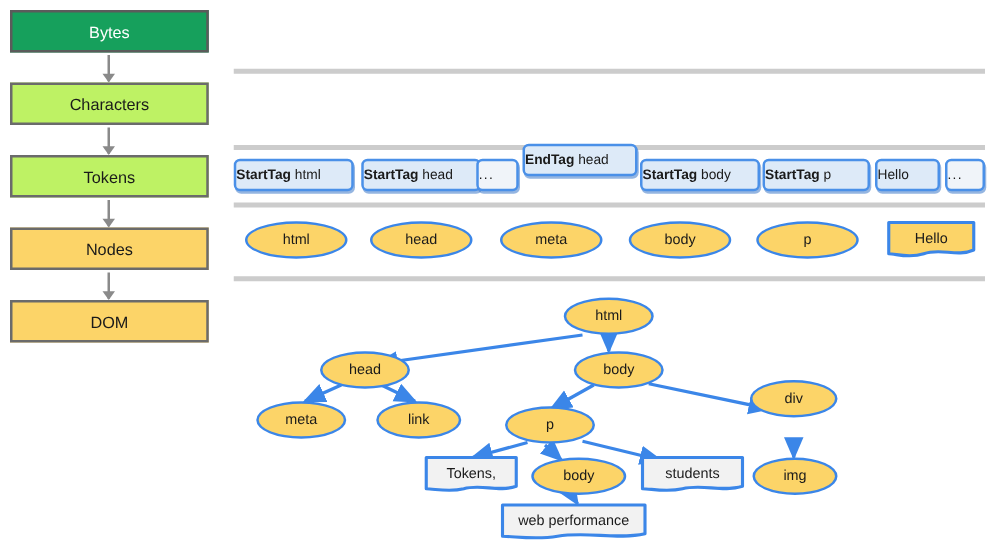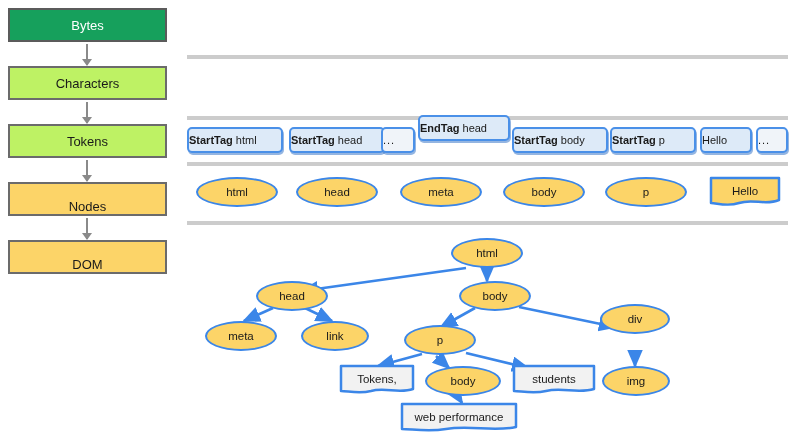--- a/index.html
+++ b/index.html
@@ -8,21 +8,21 @@
 
   #stage{position:absolute;left:0;top:0;width:800px;height:443px;padding-left:32px;}
 
   
   .pipe-box{position:absolute;left:8px;width:159px;height:34px;
             border:2px solid #6b6b6b;box-sizing:border-box;
             display:flex;align-items:center;justify-content:center;
             font-size:13px;color:#1a1a1a;}
   .pipe-box.green{background:#16a05c;color:#ffffff;border-color:#5b5b5b;}
   .pipe-box.blue{background:#bef264;border-color:#6b6b6b;}
-  .pipe-box.yellow{background:#fcd468;border-color:#6b6b6b;align-items:flex-end;}
+  .pipe-box.yellow{background:#fcd468;border-color:#6b6b6b;}
 
   .pipe-arrow{position:absolute;left:86px;width:2px;background:#8a8a8a;}
   .pipe-arrow::after{content:"";position:absolute;left:-4px;bottom:-1px;
       width:0;height:0;border-left:5px solid transparent;
       border-right:5px solid transparent;border-top:7px solid #8a8a8a;}
 
   
   .sep{position:absolute;left:187px;width:601px;height:4px;background:#cccccc;}
 
   

